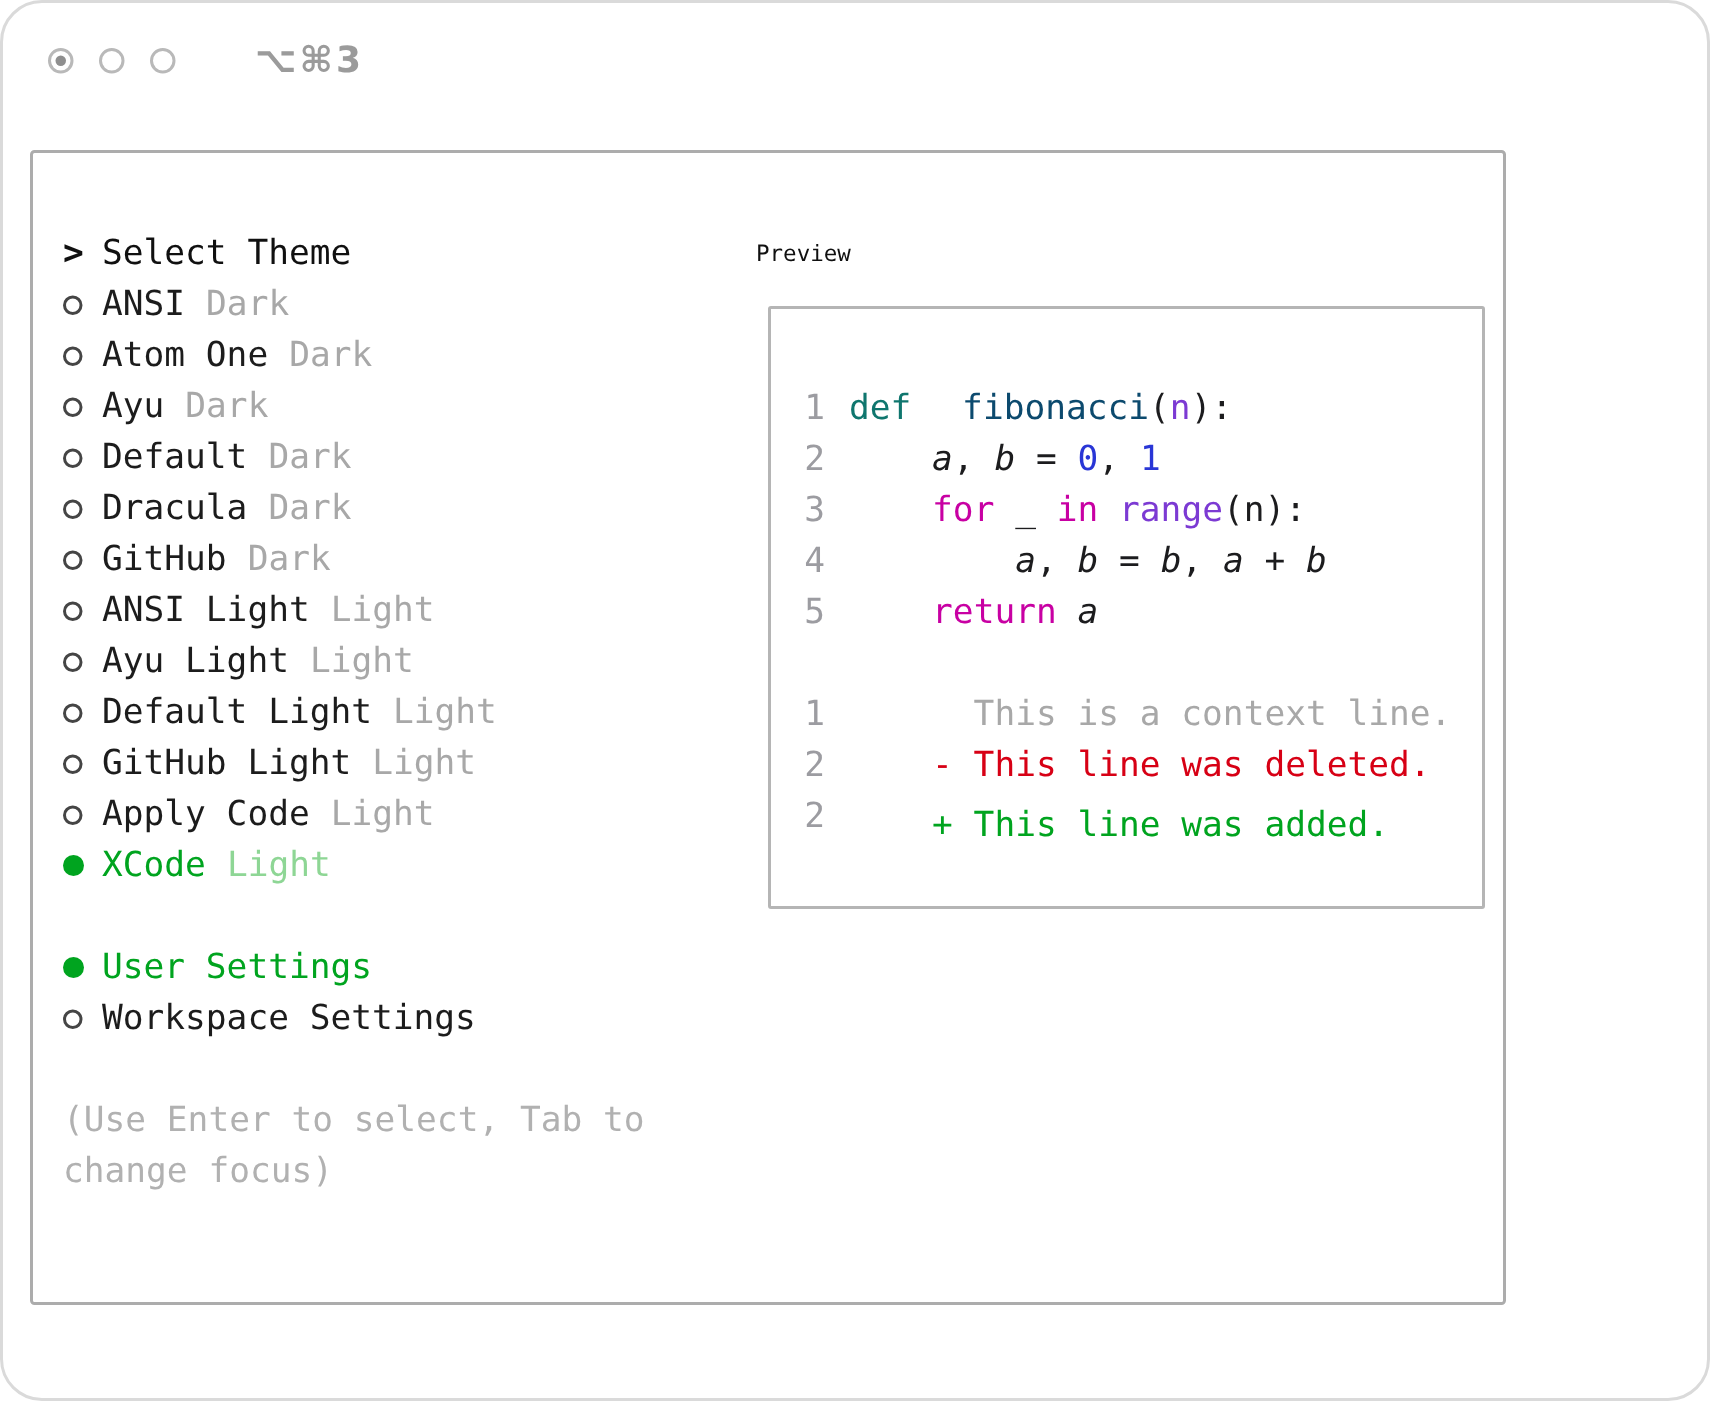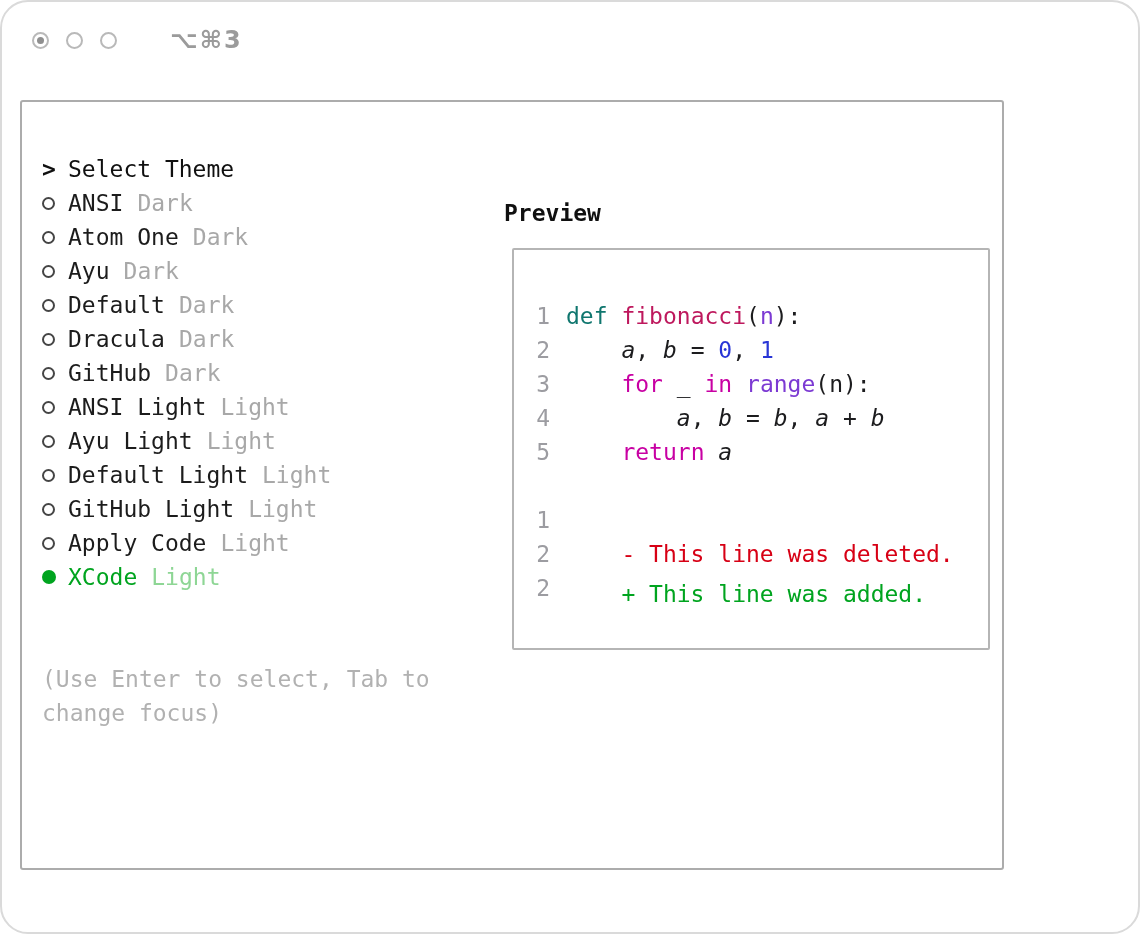--- a/index.html
+++ b/index.html
@@ -41,21 +41,21 @@
   .radio { width:13px; height:13px; border-radius:50%; border:2px solid #454545; background:transparent; }
   .radio.on { width:14px; height:14px; border:none; }
   .cursor { width:26px; flex:none; font-weight:bold; color:#101010; }
   .btitle { font-weight:normal; color:#101010; }
   .indent { padding-left:26px; }
   .vspacer { height:34px; }
   .hint { margin-top:34px; width:416px; font-size:23px; line-height:34px; color:#b1b1b1; }
 
   
   .right { position:absolute; left:482px; top:50px; width:500px; }
-  .preview-title { height:34px; line-height:34px; font-size:23px; font-weight:bold; color:#101010;margin-top:44px; }
+  .preview-title { height:34px; line-height:34px; font-size:15px; font-weight:normal; color:#101010; }
   .preview-box {
     margin-left:8px; margin-top:18px;
     width:478px; height:402px;
     border:2px solid #b5b5b5; border-radius:2px;
     padding:49px 14px 0 20px;
     overflow:hidden; background:#fff;
   }
   .pline { display:flex; height:34px; align-items:center; font-size:23px; white-space:pre; }
   .pline .num { width:16px; margin-right:16px; flex:none; text-align:right; color:#9c9ca1; }
 </style>
@@ -92,33 +92,37 @@
           <div class="row"><span class="marker"><span class="radio"></span></span><span>Ayu Light</span><span style="margin-left: 14px; color: rgb(168, 168, 168);">Light</span></div>
           <div class="row"><span class="marker"><span class="radio"></span></span><span>Default Light</span><span style="margin-left: 14px; color: rgb(168, 168, 168);">Light</span></div>
           <div class="row"><span class="marker"><span class="radio"></span></span><span>GitHub Light</span><span style="margin-left: 14px; color: rgb(168, 168, 168);">Light</span></div>
           <div class="row"><span class="marker"><span class="radio"></span></span><span>Apply Code</span><span style="margin-left: 14px; color: rgb(168, 168, 168);">Light</span></div>
           <div class="row"><span class="marker"><span class="radio on" style="background: rgb(0, 164, 31);"></span></span><span style="color: rgb(0, 164, 31);">XCode</span><span style="margin-left: 14px; color: rgb(142, 214, 149);">Light</span></div>
         </div>
 
       <div class="vspacer"></div>
 
 
+      <div id="apply-list">
+          <div class="row"><span class="marker"><span class="radio on" style="background: rgb(0, 164, 31);"></span></span><span style="color: rgb(0, 164, 31);">User Settings</span></div>
+          <div class="row"><span class="marker"><span class="radio"></span></span><span>Workspace Settings</span></div>
+        </div>
 
       <div class="hint">(Use Enter to select, Tab to change focus)</div>
     </div>
 
     <div class="right">
       <div class="preview-title">Preview</div>
       <div class="preview-box" id="preview-box">
-          <div class="pline"><span class="num">1</span><span style="color: #0f766e;">def</span><span style="color: rgb(28, 28, 30);"> </span><span style="color: #be185d;">fibonacci</span><span style="color: rgb(28, 28, 30);">(</span><span style="color: rgb(124, 58, 211);">n</span><span style="color: rgb(28, 28, 30);">):</span></div>
+          <div class="pline"><span class="num">1</span><span style="color: #0f766e;">def</span><span style="color: rgb(28, 28, 30);"> </span><span style="color: #0c4a6e; margin-left: 20px;">fibonacci</span><span style="color: rgb(28, 28, 30);">(</span><span style="color: rgb(124, 58, 211);">n</span><span style="color: rgb(28, 28, 30);">):</span></div>
           <div class="pline"><span class="num">2</span><span style="color: rgb(28, 28, 30);">    </span><span style="color: rgb(28, 28, 30); font-style: italic;">a</span><span style="color: rgb(28, 28, 30);">, </span><span style="color: rgb(28, 28, 30); font-style: italic;">b</span><span style="color: rgb(28, 28, 30);"> = </span><span style="color: rgb(41, 54, 214);">0</span><span style="color: rgb(28, 28, 30);">, </span><span style="color: rgb(41, 54, 214);">1</span></div>
           <div class="pline"><span class="num">3</span><span style="color: rgb(28, 28, 30);">    </span><span style="color: rgb(200, 0, 163);">for</span><span style="color: rgb(28, 28, 30);"> _ </span><span style="color: rgb(200, 0, 163);">in</span><span style="color: rgb(28, 28, 30);"> </span><span style="color: rgb(124, 58, 211);">range</span><span style="color: rgb(28, 28, 30);">(n):</span></div>
           <div class="pline"><span class="num">4</span><span style="color: rgb(28, 28, 30);">        </span><span style="color: rgb(28, 28, 30); font-style: italic;">a</span><span style="color: rgb(28, 28, 30);">, </span><span style="color: rgb(28, 28, 30); font-style: italic;">b</span><span style="color: rgb(28, 28, 30);"> = </span><span style="color: rgb(28, 28, 30); font-style: italic;">b</span><span style="color: rgb(28, 28, 30);">, </span><span style="color: rgb(28, 28, 30); font-style: italic;">a</span><span style="color: rgb(28, 28, 30);"> + </span><span style="color: rgb(28, 28, 30); font-style: italic;">b</span></div>
           <div class="pline"><span class="num">5</span><span style="color: rgb(28, 28, 30);">    </span><span style="color: rgb(200, 0, 163);">return</span><span style="color: rgb(28, 28, 30);"> </span><span style="color: rgb(28, 28, 30); font-style: italic;">a</span></div>
           <div class="vspacer"></div>
-          <div class="pline"><span class="num">1</span></div>
+          <div class="pline"><span class="num">1</span><span style="color: rgb(168, 168, 168);">      This is a context line.</span></div>
           <div class="pline"><span class="num">2</span><span style="color: rgb(215, 0, 21);">    - This line was deleted.</span></div>
           <div class="pline"><span class="num">2</span><span style="color: rgb(0, 164, 31); margin-top: 12px;">    + This line was added.</span></div>
         </div>
     </div>
 
   </div>
 </div>
 
 </body></html>

